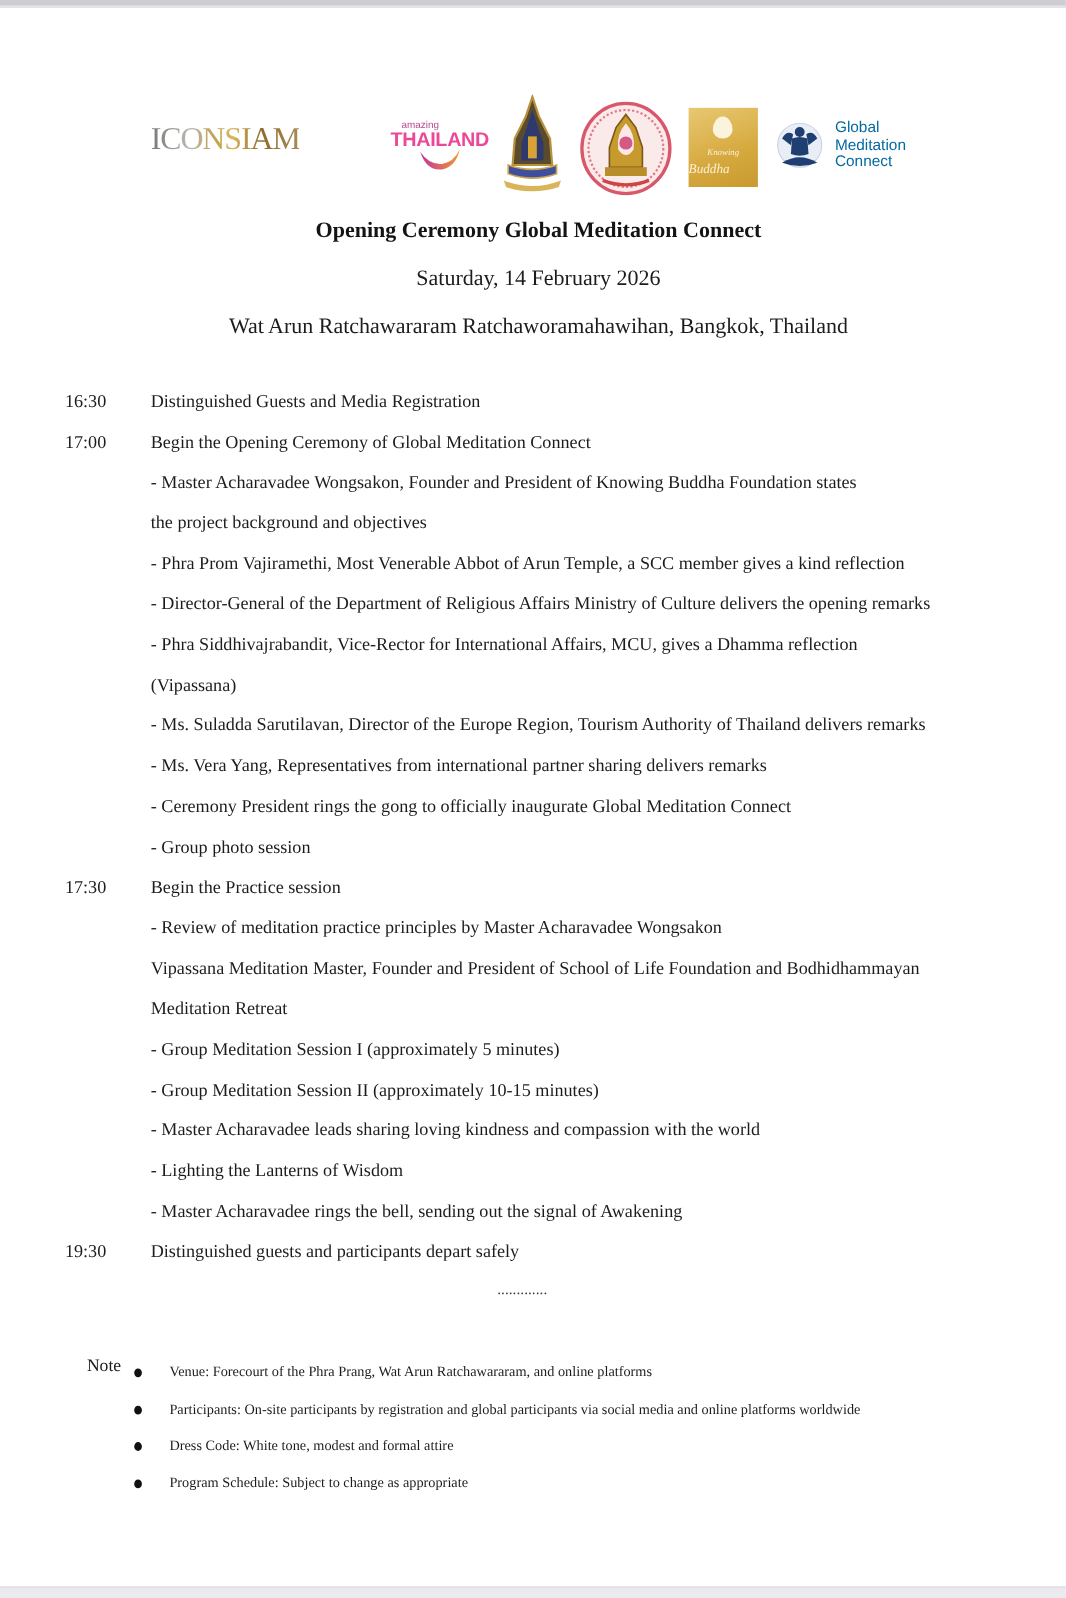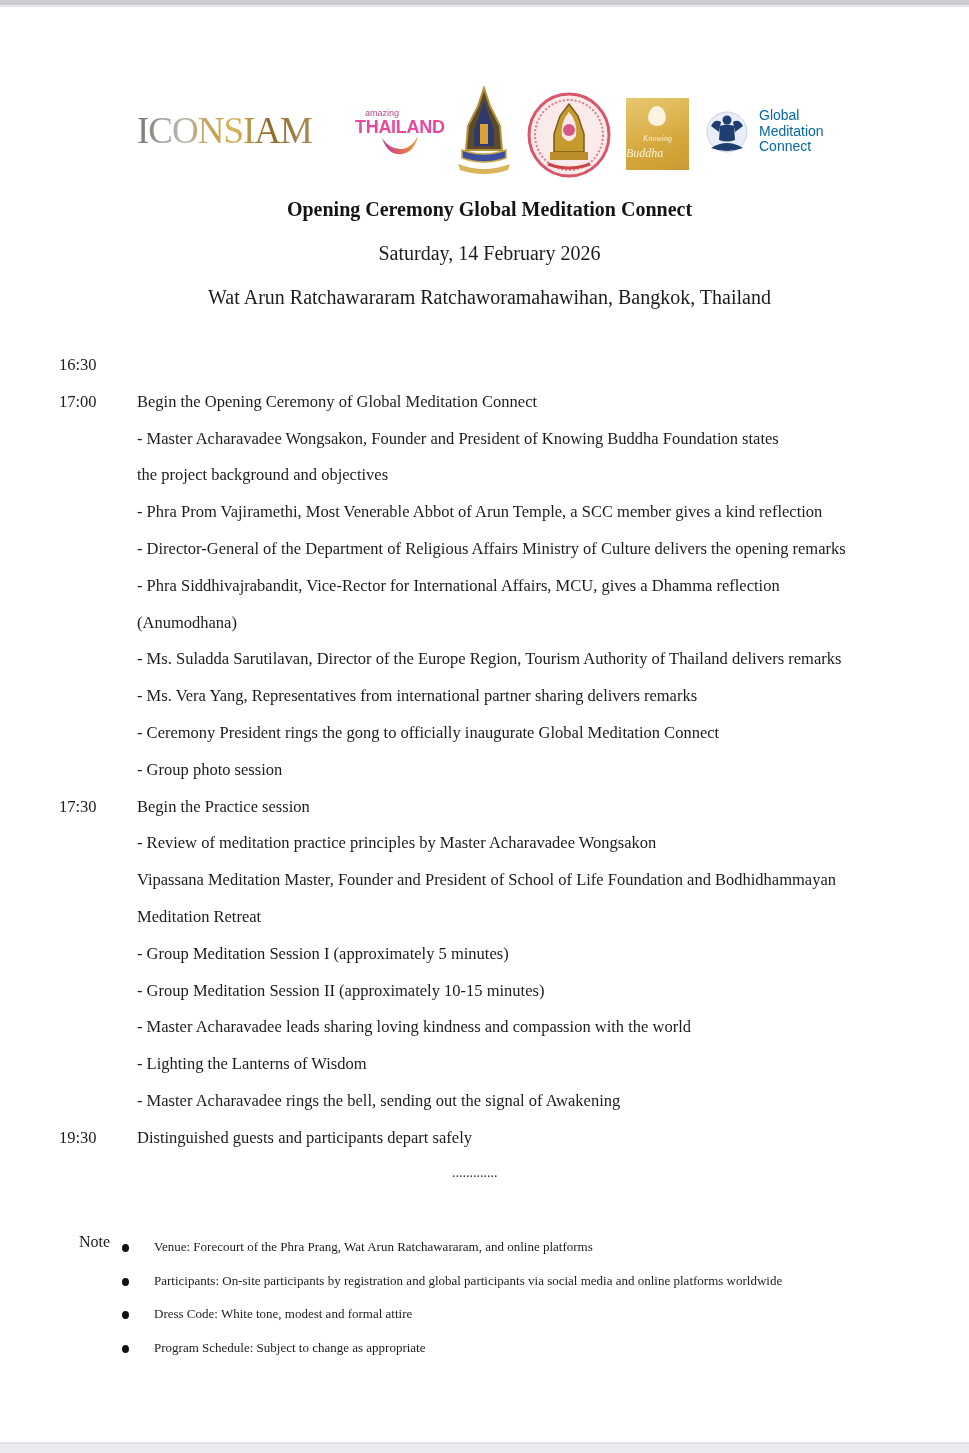--- a/index.html
+++ b/index.html
@@ -8,21 +8,21 @@
     background: #ffffff;
     font-family: "Liberation Serif", "DejaVu Serif", serif;
     color: #1c1c1c;
   }
   .top-bar { position: absolute; left: 0; top: 0; width: 969px; height: 5px; background: #cfcdd3; border-bottom: 2px solid #e6e5ea; }
   .bottom-bar { position: absolute; left: 0; bottom: 0; width: 969px; height: 9px; background: #ebeaee; border-top: 2px solid #e3e2e6; }
 
   
   .logos { position: absolute; left: 0; top: 84px; width: 969px; height: 96px; }
   .logo { position: absolute; }
-  .iconsiam { left: 137px; top: 28px; font-family: "Liberation Serif", serif; font-size: 37px; letter-spacing: -1px; color: #8d8a86;
+  .iconsiam { left: 137px; top: 28px; font-family: "Liberation Serif", serif; font-size: 29px; letter-spacing: -1px; color: #8d8a86;
     background: linear-gradient(90deg, #7a7874 0%, #b9b6b1 25%, #c5a24a 45%, #d9b85e 55%, #8f6a2a 75%, #a88a58 100%);
     -webkit-background-clip: text; background-clip: text; -webkit-text-fill-color: transparent; line-height: 1; text-decoration: underline; }
   .amazing { left: 355px; top: 24px; width: 90px; height: 56px; text-align: left; }
   .amazing .small { font-family: "Liberation Sans", sans-serif; font-size: 9px; color: #b6488e; display: block; margin-left: 10px; }
   .amazing .big { font-family: "Liberation Sans", sans-serif; font-size: 18px; font-weight: bold; color: #ec4899; display: block; margin-top: -1px; letter-spacing: -0.3px; }
   .amazing svg { display: block; margin: -2px auto 0; }
   .emblem1 { left: 456px; top: 2px; }
   .emblem2 { left: 526px; top: 8px; }
   .kb { left: 626px; top: 14px; width: 63px; height: 72px; background: linear-gradient(160deg, #e8c873 0%, #d6a93e 60%, #c89a31 100%); }
   .kb .leaf { position: absolute; left: 22px; top: 8px; width: 18px; height: 20px; background: #fbf3de; border-radius: 50% 50% 50% 50% / 60% 60% 40% 40%; }
@@ -118,20 +118,21 @@
   </div>
 </div>
 
 <div class="h-title">Opening Ceremony Global Meditation Connect</div>
 <div class="h-date">Saturday, 14 February 2026</div>
 <div class="h-venue">Wat Arun Ratchawararam Ratchaworamahawihan, Bangkok, Thailand</div>
 
 <div class="schedule">
   <div class="row">
       <span class="time">16:30</span>
+      <span class="text">Distinguished Guests and Media Registration</span>
     </div>
   <div class="row">
       <span class="time">17:00</span>
       <span class="text">Begin the Opening Ceremony of Global Meditation Connect</span>
     </div>
   <div class="row">
       <span class="time"></span>
       <span class="text">- Master Acharavadee Wongsakon, Founder and President of Knowing Buddha Foundation states</span>
     </div>
   <div class="row">
@@ -145,21 +146,21 @@
   <div class="row">
       <span class="time"></span>
       <span class="text"> - Director-General of the Department of Religious Affairs Ministry of Culture delivers the opening remarks</span>
     </div>
   <div class="row">
       <span class="time"></span>
       <span class="text"> - Phra Siddhivajrabandit, Vice-Rector for International Affairs, MCU, gives a Dhamma reflection</span>
     </div>
   <div class="row">
       <span class="time"></span>
-      <span class="text"> (Anumodhana)</span>
+      <span class="text"> (Vipassana)</span>
     </div>
   <div class="row">
       <span class="time"></span>
       <span class="text">- Ms. Suladda Sarutilavan, Director of the Europe Region, Tourism Authority of Thailand delivers remarks</span>
     </div>
   <div class="row">
       <span class="time"></span>
       <span class="text">- Ms. Vera Yang, Representatives from international partner sharing delivers remarks</span>
     </div>
   <div class="row">

